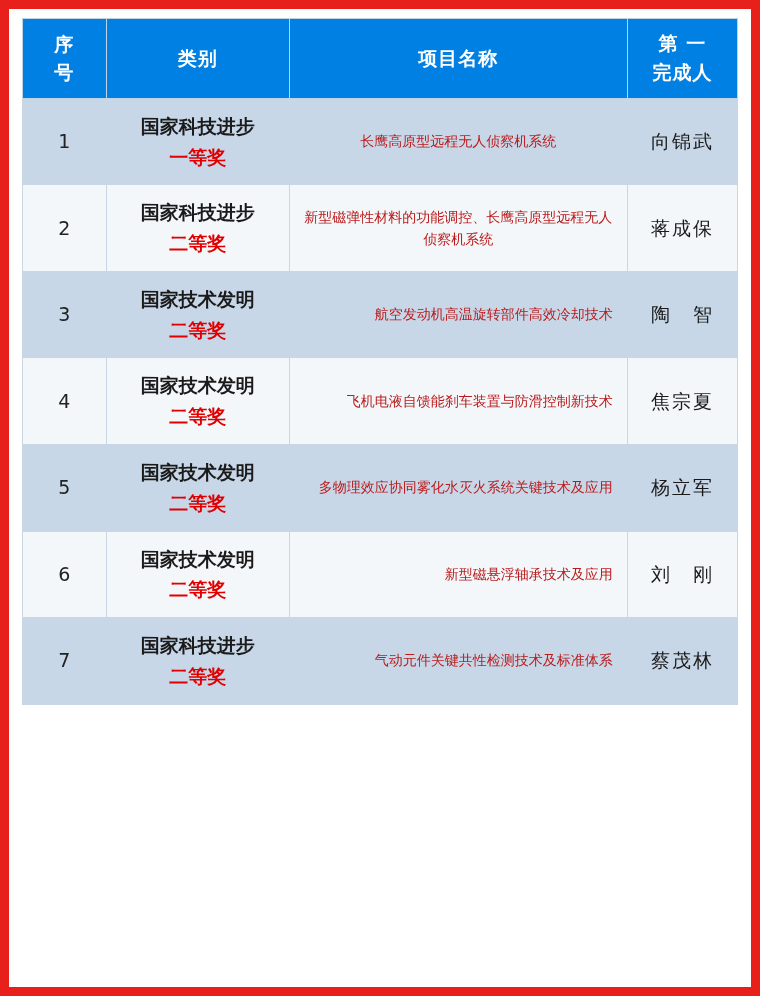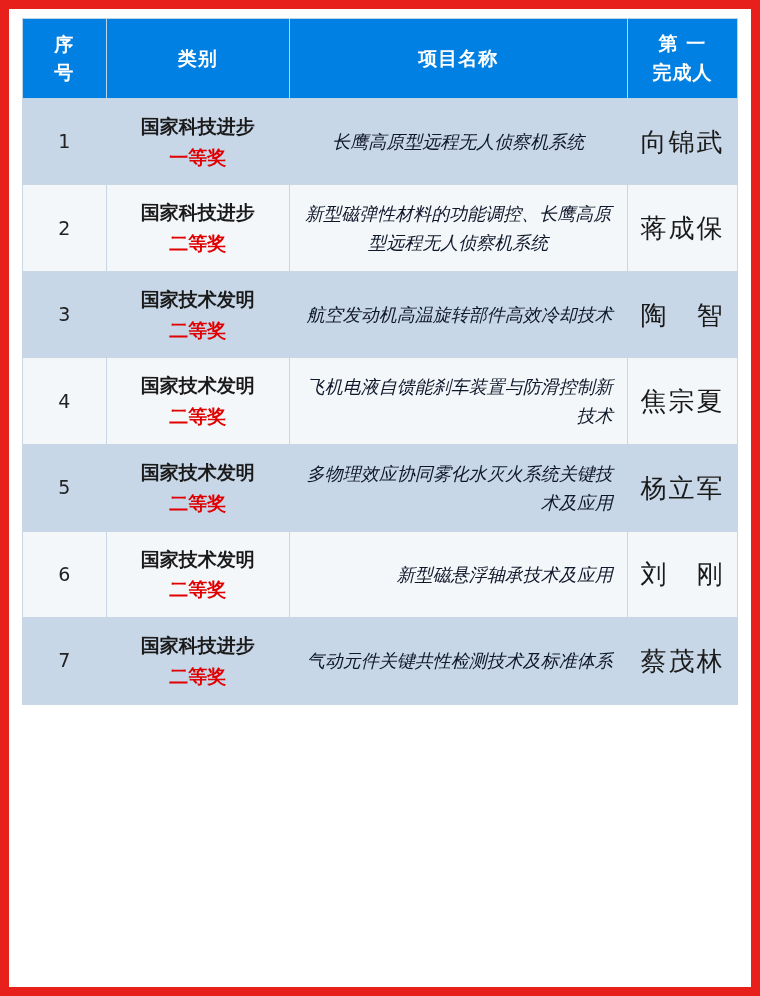--- a/index.html
+++ b/index.html
@@ -70,28 +70,27 @@
     font-size: 19px;
     color: #222222;
   }
   td.cell-category {
     font-weight: bold;
     font-size: 19px;
   }
   .cat-line1 { display: block; color: #1a1a1a; }
   .cat-line2 { display: block; color: #e00000; }
   td.cell-project {
-    font-size: 18px;
-    color: #0f172a;
+    font-size: 14px;
+    color: #b91c1c;
     padding-left: 14px;
     padding-right: 14px;
-    font-style: italic;
   }
   td.cell-person {
-    font-size: 26px;
+    font-size: 19px;
     color: #1a1a1a;
     letter-spacing: 2px;
   }
   td.proj-center { text-align: right; }
 </style>
 </head>
 <body>
 
 <div class="page-frame">
   <div class="inner-pad">

